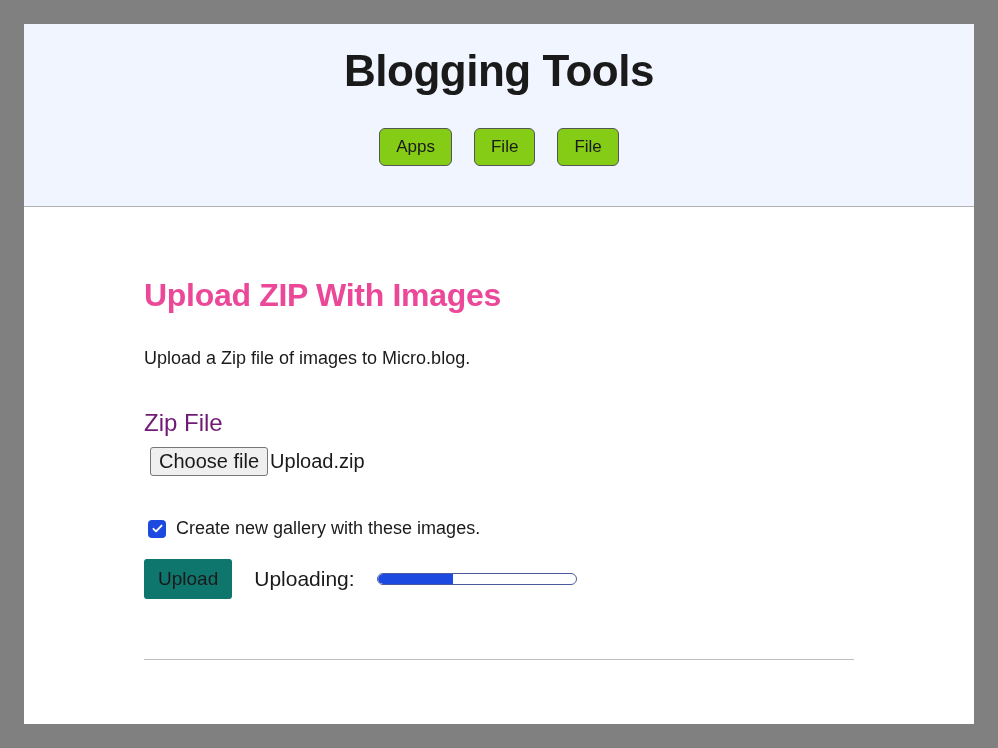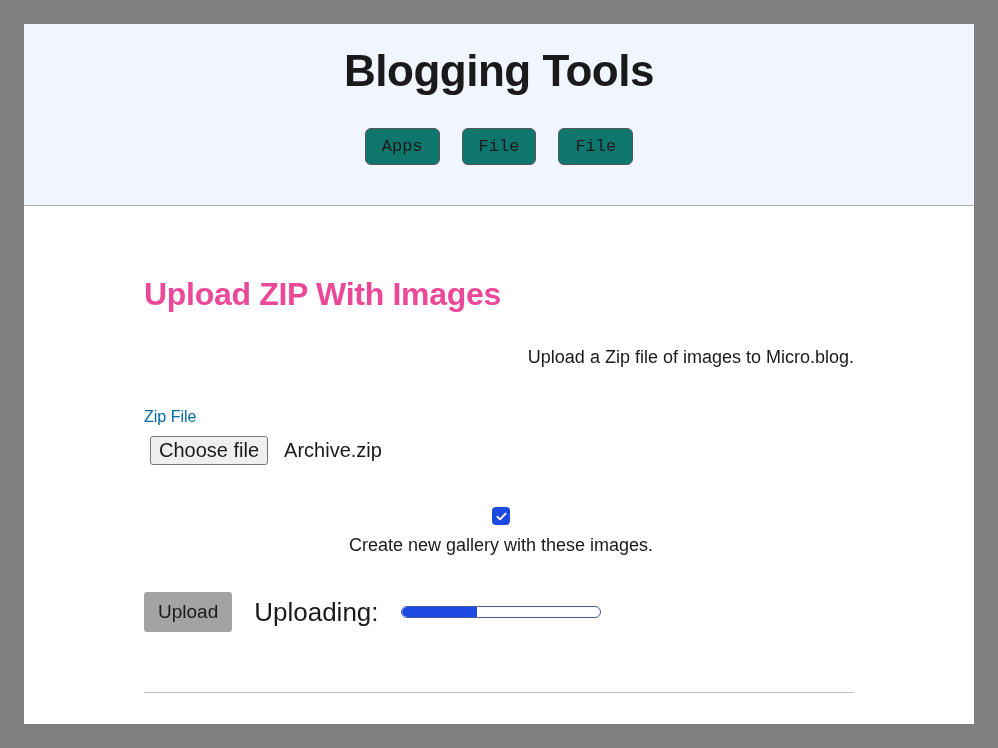--- a/index.html
+++ b/index.html
@@ -32,54 +32,53 @@
       color: #1a1a1a;
       margin-bottom: 32px;
       letter-spacing: -0.5px;
     }
     .nav {
       display: flex;
       justify-content: center;
       gap: 22px;
     }
     .nav-btn {
-      background: #0f766e;
+      background: #84cc16;
       border: 1px solid #555;
       border-radius: 6px;
       padding: 8px 16px;
       font-size: 17px;
       color: #1a1a1a;
       cursor: pointer;
-      font-family: Liberation Mono, monospace;
+      font-family: Liberation Sans, sans-serif;
     }
     .content {
       padding: 70px 120px 40px 120px;
     }
     .content h2 {
       font-size: 32px;
       font-weight: 800;
       color: #ec4899;
       margin-bottom: 34px;
       letter-spacing: -0.3px;
     }
     .desc {
       font-size: 18px;
       color: #1a1a1a;
       margin-bottom: 40px;
-      text-align: right;
     }
     .field-label {
-      font-size: 16px;
-      color: #0369a1;
+      font-size: 24px;
+      color: #701a75;
       margin-bottom: 10px;
     }
     .file-row {
       display: flex;
       align-items: center;
-      gap: 16px;
+      gap: 2px;
       margin-bottom: 42px;
       padding-left: 6px;
     }
     .choose-file-btn {
       background: #efefef;
       border: 1px solid #767676;
       border-radius: 3px;
       padding: 2px 8px;
       font-size: 20px;
       color: #1a1a1a;
@@ -87,23 +86,22 @@
       font-family: inherit;
     }
     .file-name {
       font-size: 20px;
       color: #1a1a1a;
     }
     .checkbox-row {
       display: flex;
       align-items: center;
       gap: 10px;
-      margin-bottom: 36px;
+      margin-bottom: 20px;
       padding-left: 4px;
-      flex-direction: column;
     }
     .checkbox {
       width: 18px;
       height: 18px;
       background: #1c49e0;
       border-radius: 4px;
       display: flex;
       align-items: center;
       justify-content: center;
       cursor: pointer;
@@ -117,31 +115,31 @@
       font-size: 18px;
       color: #1a1a1a;
     }
     .action-row {
       display: flex;
       align-items: center;
       gap: 22px;
       margin-bottom: 60px;
     }
     .upload-btn {
-      background: #a3a3a3;
+      background: #0f766e;
       border: none;
       border-radius: 3px;
       padding: 9px 14px;
       font-size: 19px;
       color: #1a1a1a;
       cursor: pointer;
       font-family: inherit;
     }
     .uploading-label {
-      font-size: 26px;
+      font-size: 21px;
       color: #1a1a1a;
     }
     .progress-outer {
       width: 200px;
       height: 12px;
       background: #fff;
       border: 1px solid #4a5a9a;
       border-radius: 6px;
       overflow: hidden;
       position: relative;
@@ -170,21 +168,21 @@
     </div>
   </div>
 
   <div class="content">
     <h2>Upload ZIP With Images</h2>
     <p class="desc">Upload a Zip file of images to Micro.blog.</p>
 
     <div class="field-label">Zip File</div>
     <div class="file-row">
       <button class="choose-file-btn">Choose file</button>
-      <span class="file-name">Archive.zip</span>
+      <span class="file-name">Upload.zip</span>
     </div>
 
     <div class="checkbox-row">
       <div class="checkbox">
         <svg viewBox="0 0 16 16">
           <path d="M3 8.5 L6.2 11.5 L13 4.5" stroke="#fff" stroke-width="2.4" fill="none" stroke-linecap="round" stroke-linejoin="round"></path>
         </svg>
       </div>
       <span class="checkbox-label">Create new gallery with these images.</span>
     </div>

